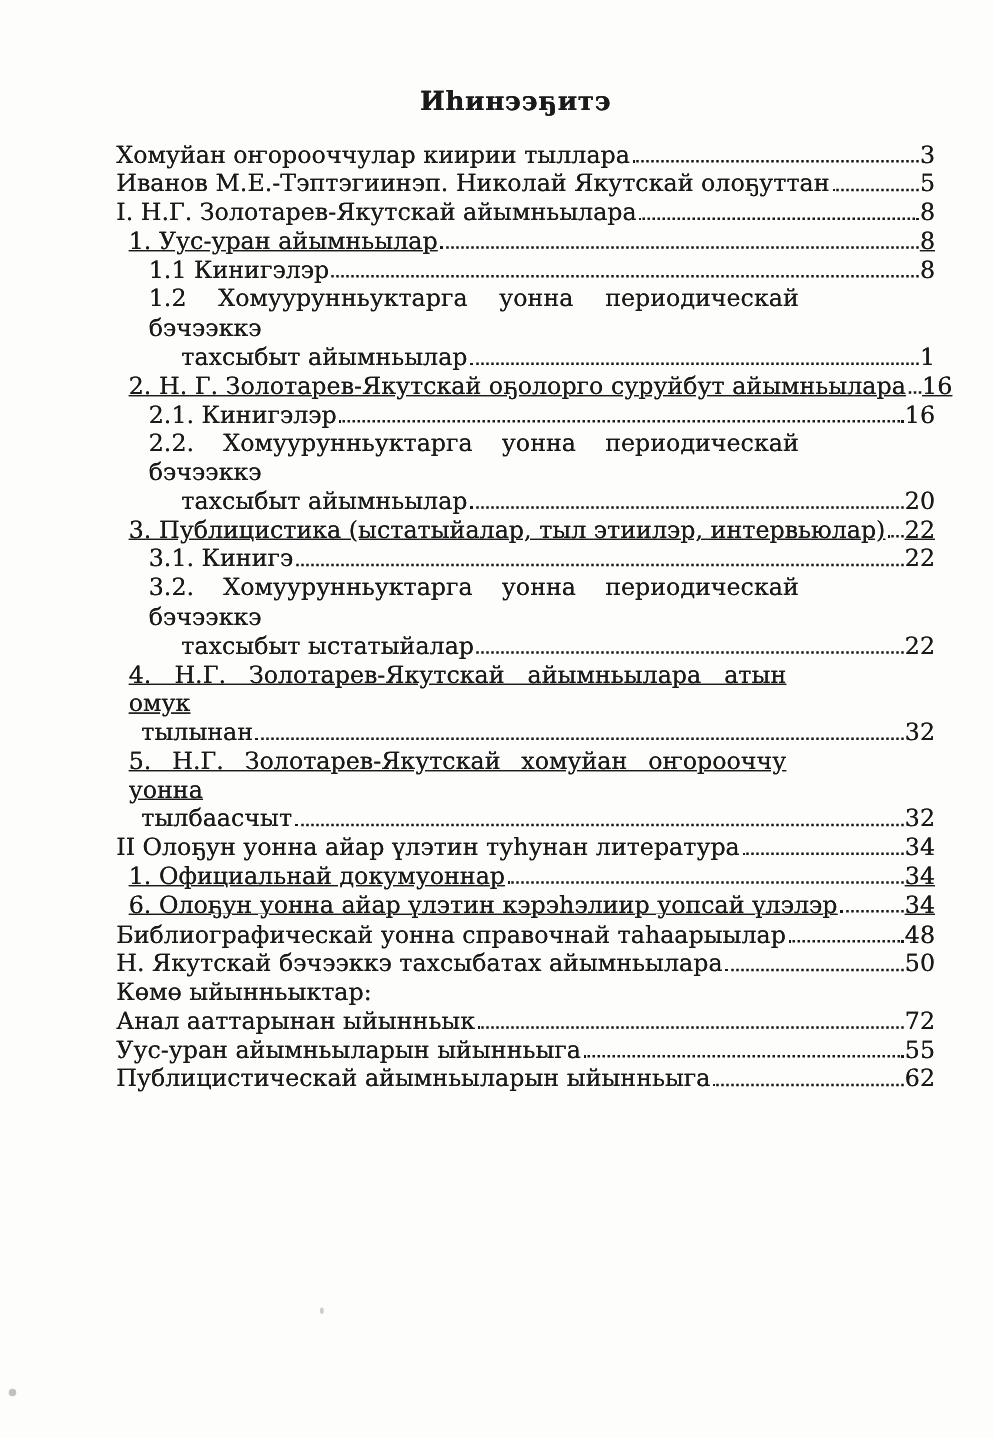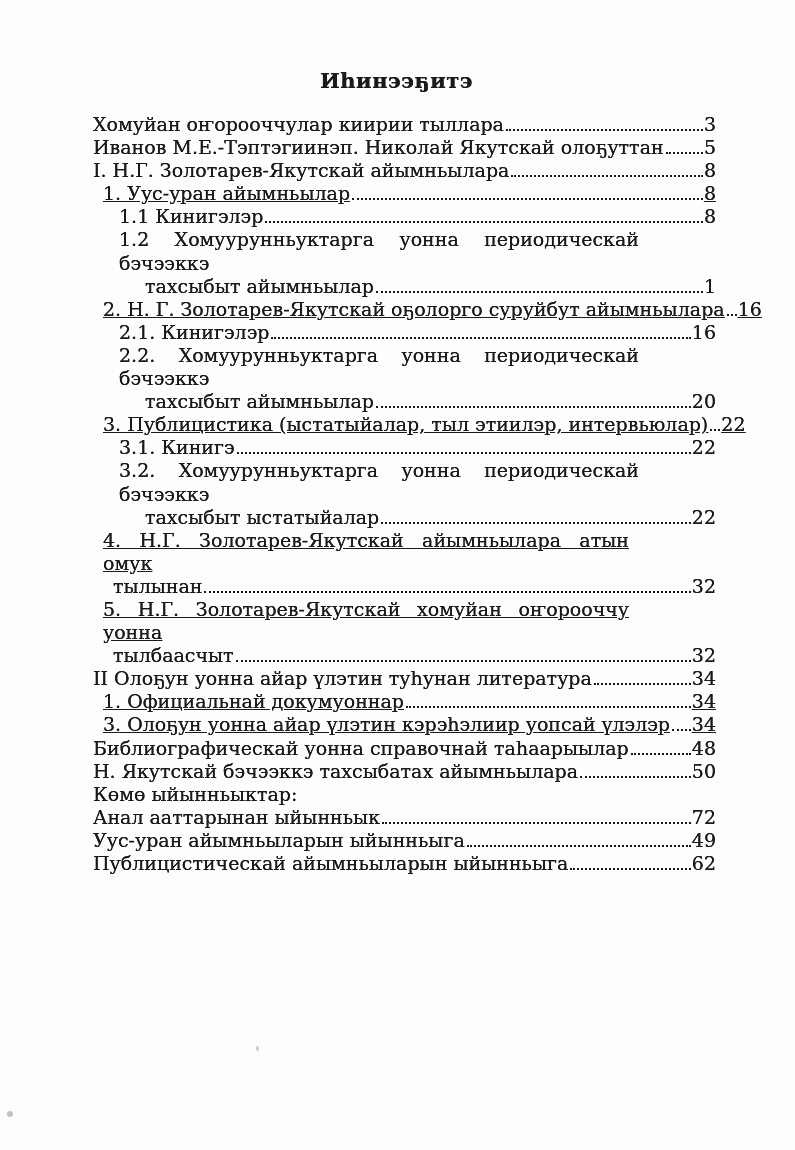--- a/index.html
+++ b/index.html
@@ -14,21 +14,21 @@
     overflow: hidden;
   }
   body {
     font-family: "DejaVu Serif", "Liberation Serif", serif;
     color: var(--ink);
     position: relative;
   }
   .page {
     width: 795px;
     height: 1150px;
-    padding: 68px 79px 0 77px;
+    padding: 68px 47px 0 77px;
     position: relative;
   }
   .title {
     text-align: center;
     font-weight: bold;
     font-size: 21px;
     letter-spacing: 0.5px;
     margin-bottom: 20px;
     text-shadow: 0 0 0.5px currentColor;
   }
@@ -167,21 +167,21 @@
         <span class="toc-text">II Олоҕун уонна айар үлэтин туһунан литература</span>
         <span class="leader"></span>
         <span class="page-num">34</span>
       </div>
       <div class="toc-row indent-1">
         <span class="toc-text">1. Официальнай докумуоннар</span>
         <span class="leader"></span>
         <span class="page-num">34</span>
       </div>
       <div class="toc-row indent-1">
-        <span class="toc-text">3. Олоҕун уонна айар үлэтин кэрэһэлиир уопсай үлэлэр</span>
+        <span class="toc-text">6. Олоҕун уонна айар үлэтин кэрэһэлиир уопсай үлэлэр</span>
         <span class="leader"></span>
         <span class="page-num">34</span>
       </div>
       <div class="toc-row indent-0">
         <span class="toc-text">Библиографическай уонна справочнай таһаарыылар</span>
         <span class="leader"></span>
         <span class="page-num">48</span>
       </div>
       <div class="toc-row indent-0">
         <span class="toc-text">Н. Якутскай бэчээккэ тахсыбатах айымньылара</span>
@@ -192,21 +192,21 @@
         <span class="toc-text">Көмө ыйынньыктар:</span>
       </div>
       <div class="toc-row indent-0">
         <span class="toc-text">Анал ааттарынан ыйынньык</span>
         <span class="leader"></span>
         <span class="page-num">72</span>
       </div>
       <div class="toc-row indent-0">
         <span class="toc-text">Уус-уран айымньыларын ыйынньыга</span>
         <span class="leader"></span>
-        <span class="page-num">49</span>
+        <span class="page-num">55</span>
       </div>
       <div class="toc-row indent-0">
         <span class="toc-text">Публицистическай айымньыларын ыйынньыга</span>
         <span class="leader"></span>
         <span class="page-num">62</span>
       </div>
     </div>
   <div class="speck speck-1"></div>
   <div class="speck speck-2"></div>
 </div>

